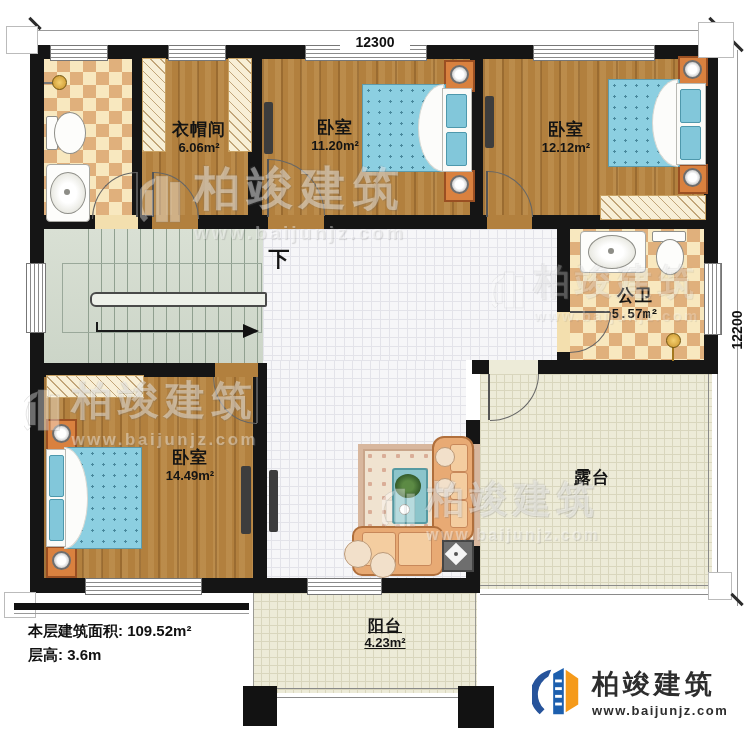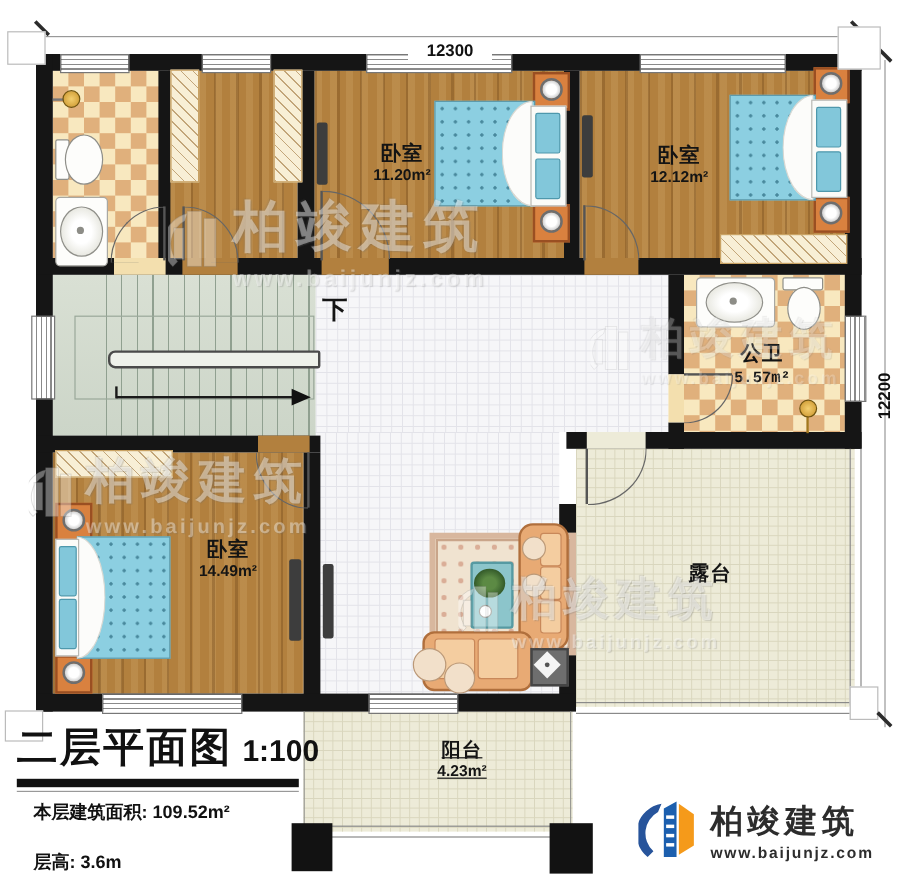--- a/index.html
+++ b/index.html
@@ -218,20 +218,24 @@
   <div class="pouf" style="left:435px;top:478px;width:18px;height:18px;"></div>
   <div class="sofa" style="left:352px;top:526px;width:88px;height:46px;border-radius:10px;"></div>
   <div class="cushion" style="left:362px;top:532px;width:32px;height:32px;"></div>
   <div class="cushion" style="left:398px;top:532px;width:32px;height:32px;"></div>
   <div class="pouf" style="left:344px;top:540px;width:26px;height:26px;"></div>
   <div class="pouf" style="left:370px;top:552px;width:24px;height:24px;"></div>
   <div class="abs" style="left:442px;top:540px;width:28px;height:28px;background:#6e6e6e;border:2px solid #454545;"></div>
   <div class="abs" style="left:448px;top:546px;width:16px;height:16px;background:#f5f5f5;transform:rotate(45deg);"></div>
   <div class="abs" style="left:454px;top:552px;width:4px;height:4px;background:#555;border-radius:50%;"></div>
 
+  <div class="label" style="left:156px;top:120px;width:86px;">
+    <div class="rname">衣帽间</div>
+    <div class="rarea">6.06m²</div>
+  </div>
   <div class="label" style="left:295px;top:118px;width:80px;">
     <div class="rname">卧室</div>
     <div class="rarea">11.20m²</div>
   </div>
   <div class="label" style="left:526px;top:120px;width:80px;">
     <div class="rname">卧室</div>
     <div class="rarea">12.12m²</div>
   </div>
   <div class="label" style="left:600px;top:287px;width:70px;font-family:Liberation Mono, monospace;">
     <div class="rname">公卫</div>
@@ -317,28 +321,24 @@
   <div class="dimline" style="left:737px;top:50px;width:1px;height:556px;"></div>
   <div class="tick" style="left:729px;top:44px;"></div>
   <div class="tick" style="left:729px;top:598px;"></div>
   <div class="dimtext" style="left:706px;top:322px;width:62px;transform:rotate(-90deg);background:transparent;">12200</div>
 
   <div class="cornerbox" style="left:6px;top:26px;width:30px;height:26px;"></div>
   <div class="cornerbox" style="left:698px;top:22px;width:34px;height:34px;"></div>
   <div class="cornerbox" style="left:4px;top:592px;width:30px;height:24px;"></div>
 
   <div class="abs" style="left:14px;top:600px;width:300px;">
-    <div style="display:flex;align-items:baseline;">
-      <span class="title-big">二层平面图</span>
-      <span class="title-scale">1:100</span>
-    </div>
     <div style="width:235px;height:7px;background:#111;margin-top:3px;"></div>
     <div style="width:235px;height:0;border-top:1px solid #999;margin-top:3px;"></div>
     <div class="tb-line" style="margin-top:8px;padding-left:14px;">本层建筑面积: 109.52m²</div>
-    <div class="tb-line" style="margin-top:22px;padding-left:14px;">层高: 3.6m</div>
+    <div class="tb-line" style="margin-top:5px;padding-left:14px;">层高: 3.6m</div>
   </div>
 
   <div class="abs" style="left:532px;top:664px;display:flex;align-items:center;gap:8px;">
     <svg width="52" height="56" viewBox="0 0 54 58">
       <path d="M8,52 A26,26 0 0 1 20,6 L17,13 A21,21 0 0 0 13,47 Z" fill="#27549b"></path>
       <polygon points="22,10 33,4 33,52 22,52" fill="#1c5fae"></polygon>
       <polygon points="35,6 48,15 48,42 35,50" fill="#f59a1a"></polygon>
       <rect x="24" y="16" width="7" height="3" fill="#fff"></rect>
       <rect x="24" y="24" width="7" height="3" fill="#fff"></rect>
       <rect x="24" y="32" width="7" height="3" fill="#fff"></rect>

